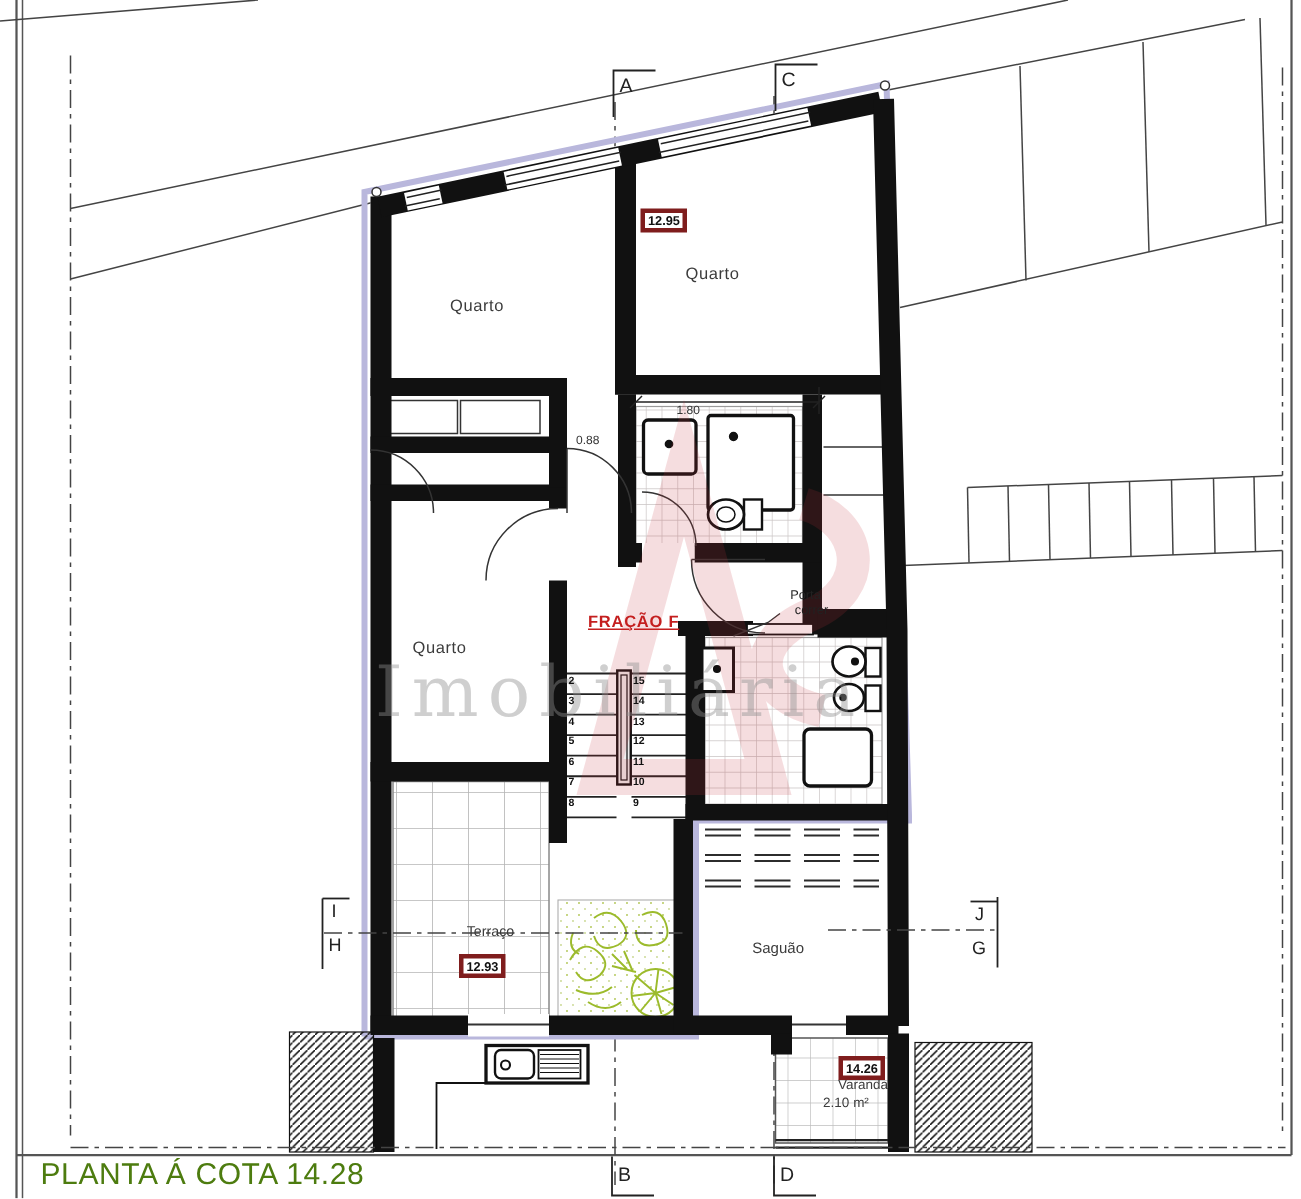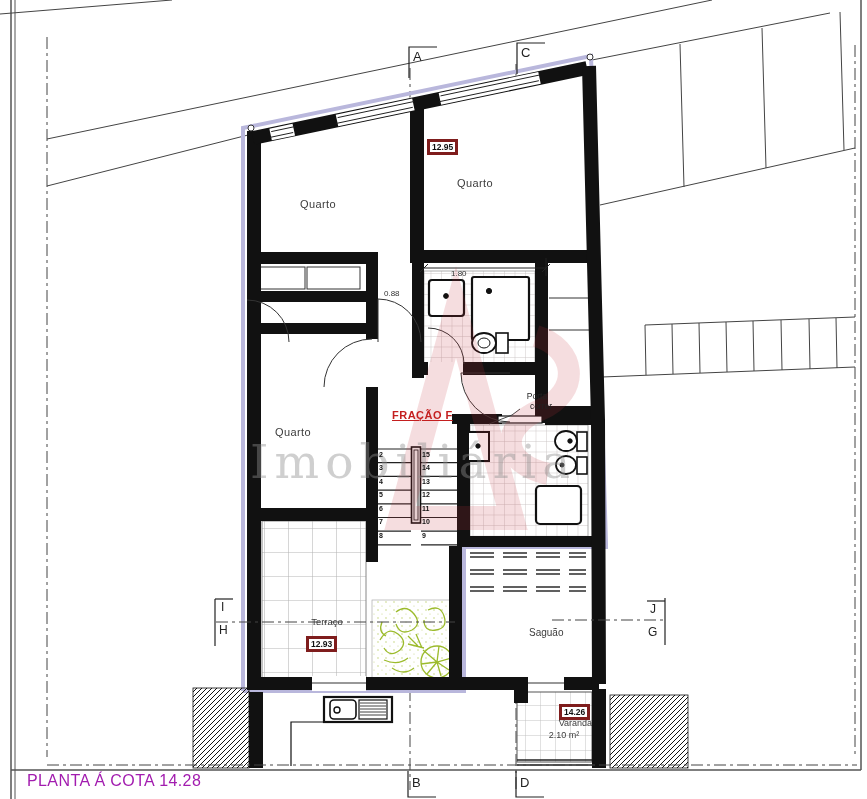--- a/index.html
+++ b/index.html
@@ -11,21 +11,21 @@
   .dim{font-size:8px;color:#333;}
   .nbox{position:absolute;border:3px solid #7f1d1d;background:#fff;color:#111;
         font:bold 8.5px "Liberation Sans",sans-serif;padding:0 2px;white-space:nowrap;}
   .marker{position:absolute;font-size:13px;color:#222;}
   .stairnum{position:absolute;font:bold 7px "Liberation Sans",sans-serif;color:#111;}
   .fracao{position:absolute;font:bold 11px "Liberation Sans",sans-serif;color:#c41f1f;
           text-decoration:underline;letter-spacing:.5px;}
   .porta{position:absolute;font-size:8.5px;line-height:10px;color:#222;text-align:center;width:46px;}
   .wmtext{position:absolute;left:250px;top:434px;font-family:"DejaVu Serif",serif;
           font-size:47px;letter-spacing:6px;color:#8f8f8f;opacity:.42;}
-  .title{position:absolute;left:27px;top:772px;font-size:16px;color:#a21caf;letter-spacing:.4px;}
+  .title{position:absolute;left:27px;top:772px;font-size:20px;color:#4d7c0f;letter-spacing:.4px;}
 </style>
 </head>
 <body>
 
 <div id="plan">
 
 <svg width="867" height="799" viewBox="0 0 867 799">
   <defs>
     <pattern id="hatch" width="5" height="5" patternUnits="userSpaceOnUse">
       <path d="M-1,6 L6,-1" stroke="#111" stroke-width="1" fill="none"></path>
@@ -293,21 +293,21 @@
     <path d="M 536,336 C 576,348 582,392 540,410 C 498,428 502,464 548,474" stroke-width="22"></path>
   </g>
 </svg>
 
 <div class="wmtext">Imobiliária</div>
 
 <div class="label room" style="left:300px;top:198px;width:80px;">Quarto</div>
 <div class="label room" style="left:457px;top:177px;width:80px;">Quarto</div>
 <div class="label room" style="left:275px;top:426px;width:80px;">Quarto</div>
 <div class="label" style="left:297px;top:616px;width:60px;text-align:center;font-size:9.5px;">Terraço</div>
-<div class="label" style="left:529px;top:627px;width:60px;text-align:left;font-size:10px;">Saguão</div>
+<div class="label" style="left:476px;top:627px;width:60px;text-align:right;font-size:10px;">Saguão</div>
 <div class="label" style="left:536px;top:718px;width:56px;text-align:right;font-size:9px;">Varanda</div>
 <div class="label" style="left:536px;top:730px;width:56px;text-align:center;font-size:9px;">2.10 m²</div>
 
 <div class="nbox" style="left:427px;top:139px;">12.95</div>
 <div class="nbox" style="left:306px;top:636px;">12.93</div>
 <div class="nbox" style="left:559px;top:704px;">14.26</div>
 <div class="label dim" style="left:451px;top:269px;">1.80</div>
 <div class="label dim" style="left:384px;top:289px;">0.88</div>
 
 <div class="fracao" style="left:392px;top:409px;">FRAÇÃO F</div>

